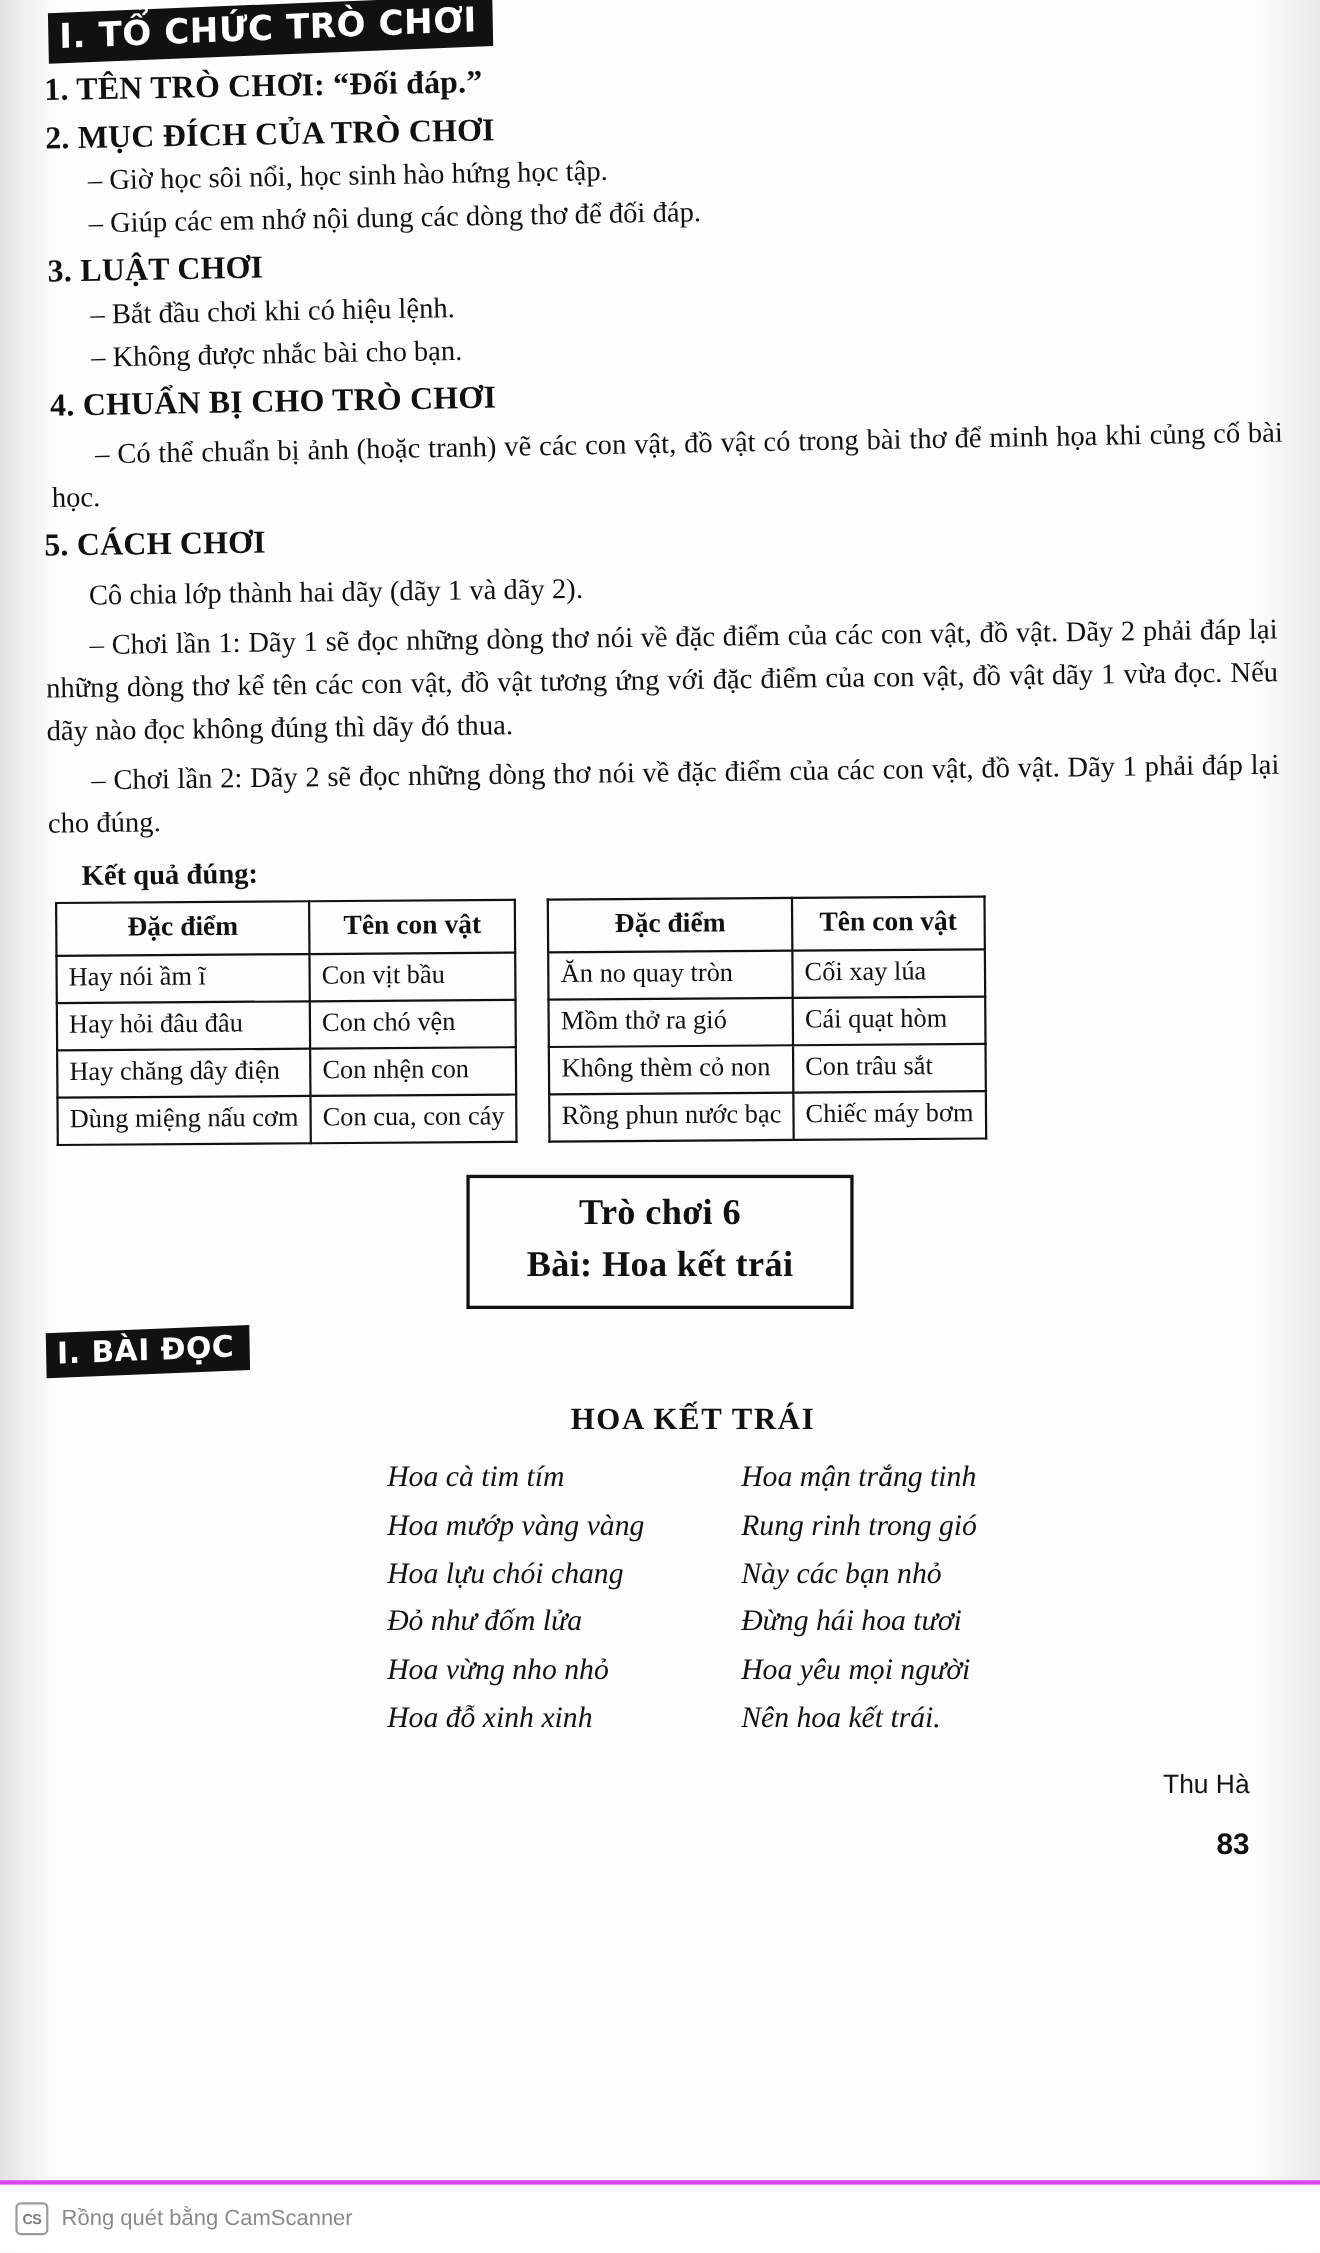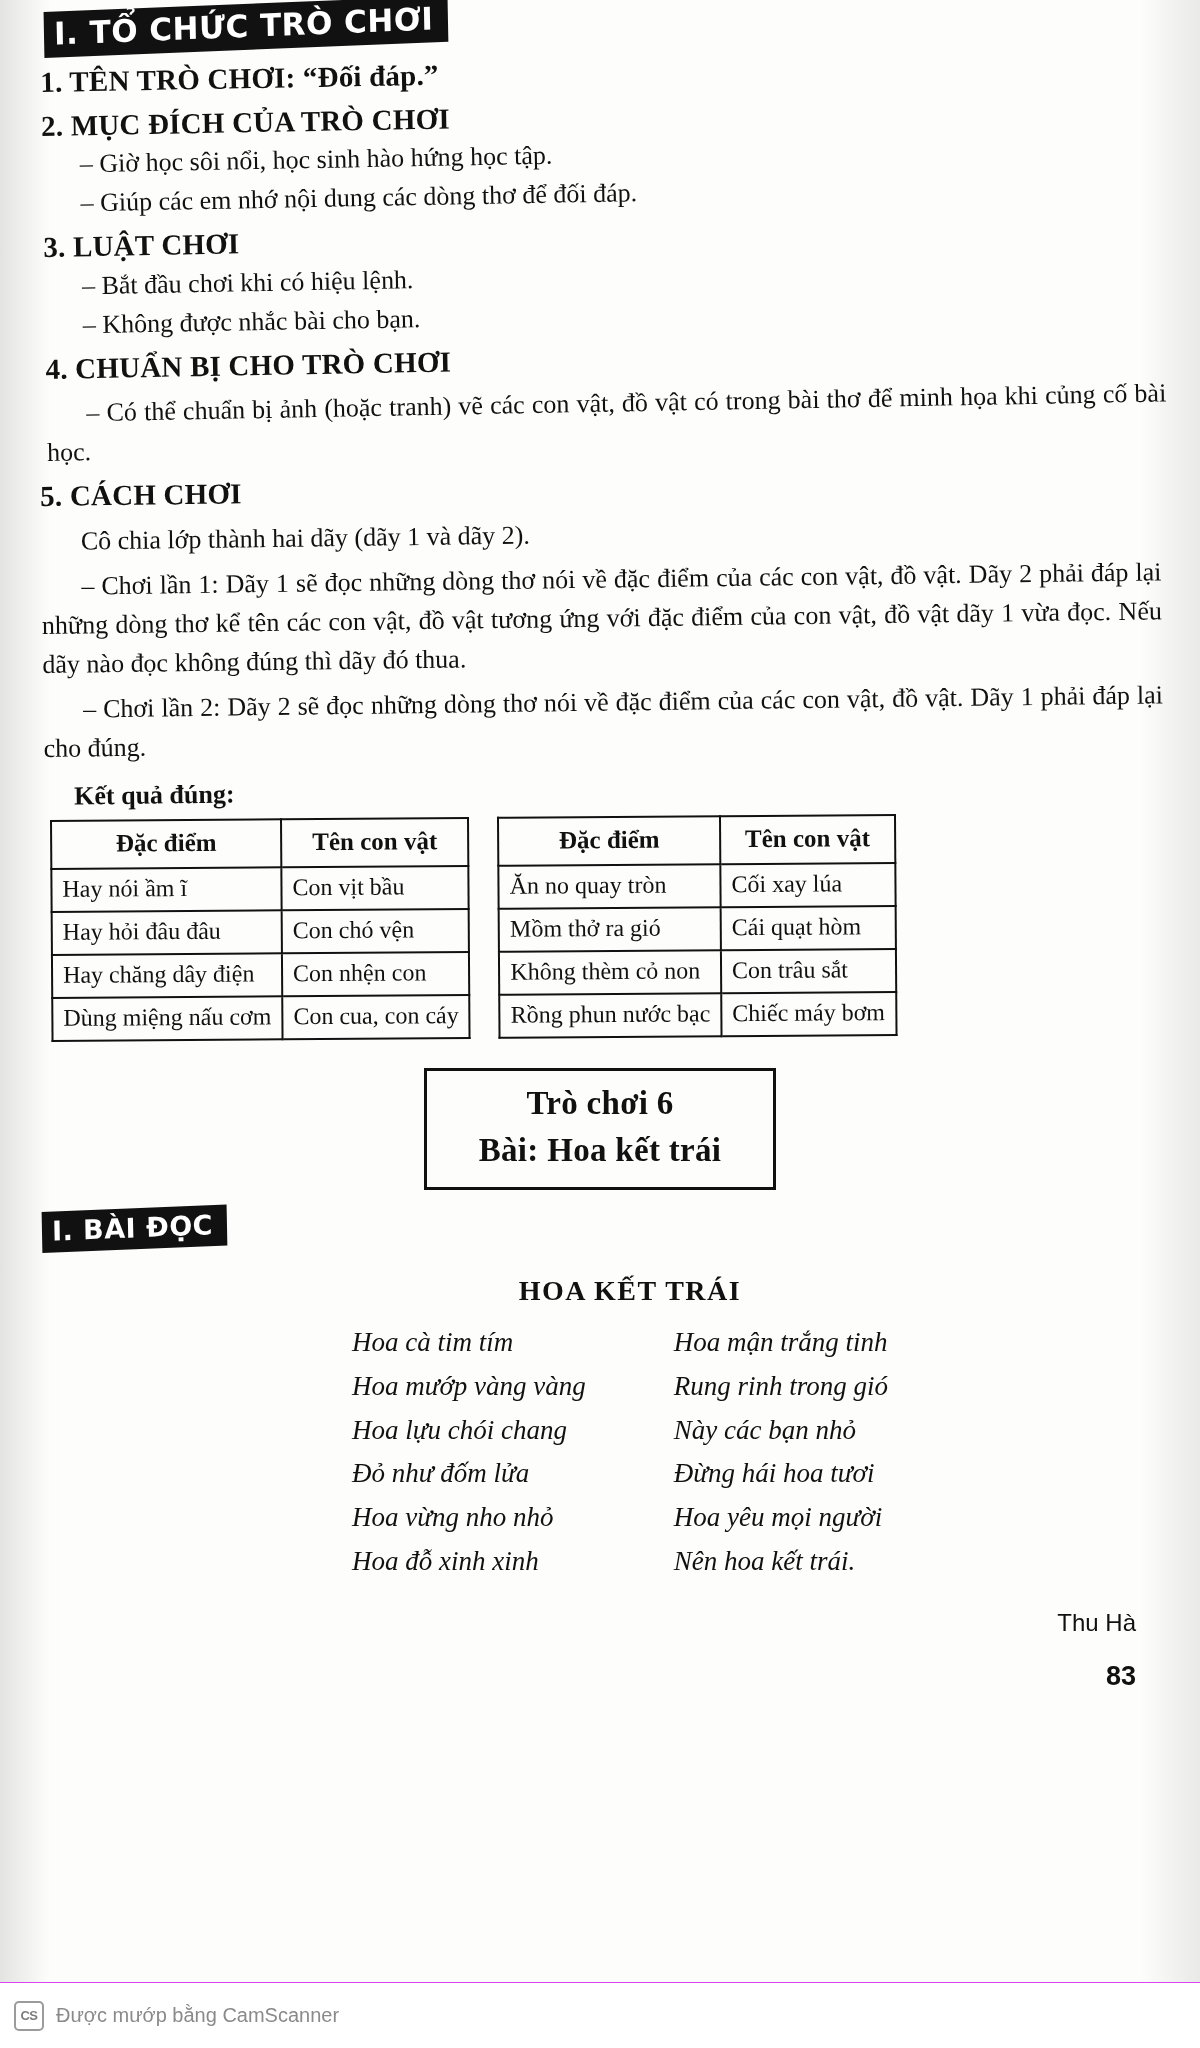--- a/index.html
+++ b/index.html
@@ -187,21 +187,21 @@
   }
 
   
   .footer-bar {
     position: absolute;
     left: 0;
     bottom: 0;
     width: 1200px;
     height: 66px;
     background: #ffffff;
-    border-top: 1px solid #d946ef;
+    border-top: 4px solid #d946ef;
     display: flex;
     align-items: center;
     padding-left: 14px;
     box-sizing: border-box;
   }
   .cs-badge {
     width: 26px;
     height: 26px;
     border: 2px solid #9b9b9b;
     border-radius: 5px;
@@ -345,15 +345,15 @@
 
     <div class="author">Thu Hà</div>
     <div class="page-num">83</div>
 
   </div>
 
   <div class="scan-shade"></div>
 
   <div class="footer-bar">
     <div class="cs-badge">CS</div>
-    <div class="cs-text">Được mướp bằng CamScanner</div>
+    <div class="cs-text">Rồng quét bằng CamScanner</div>
   </div>
 </div>
 
 </body></html>

